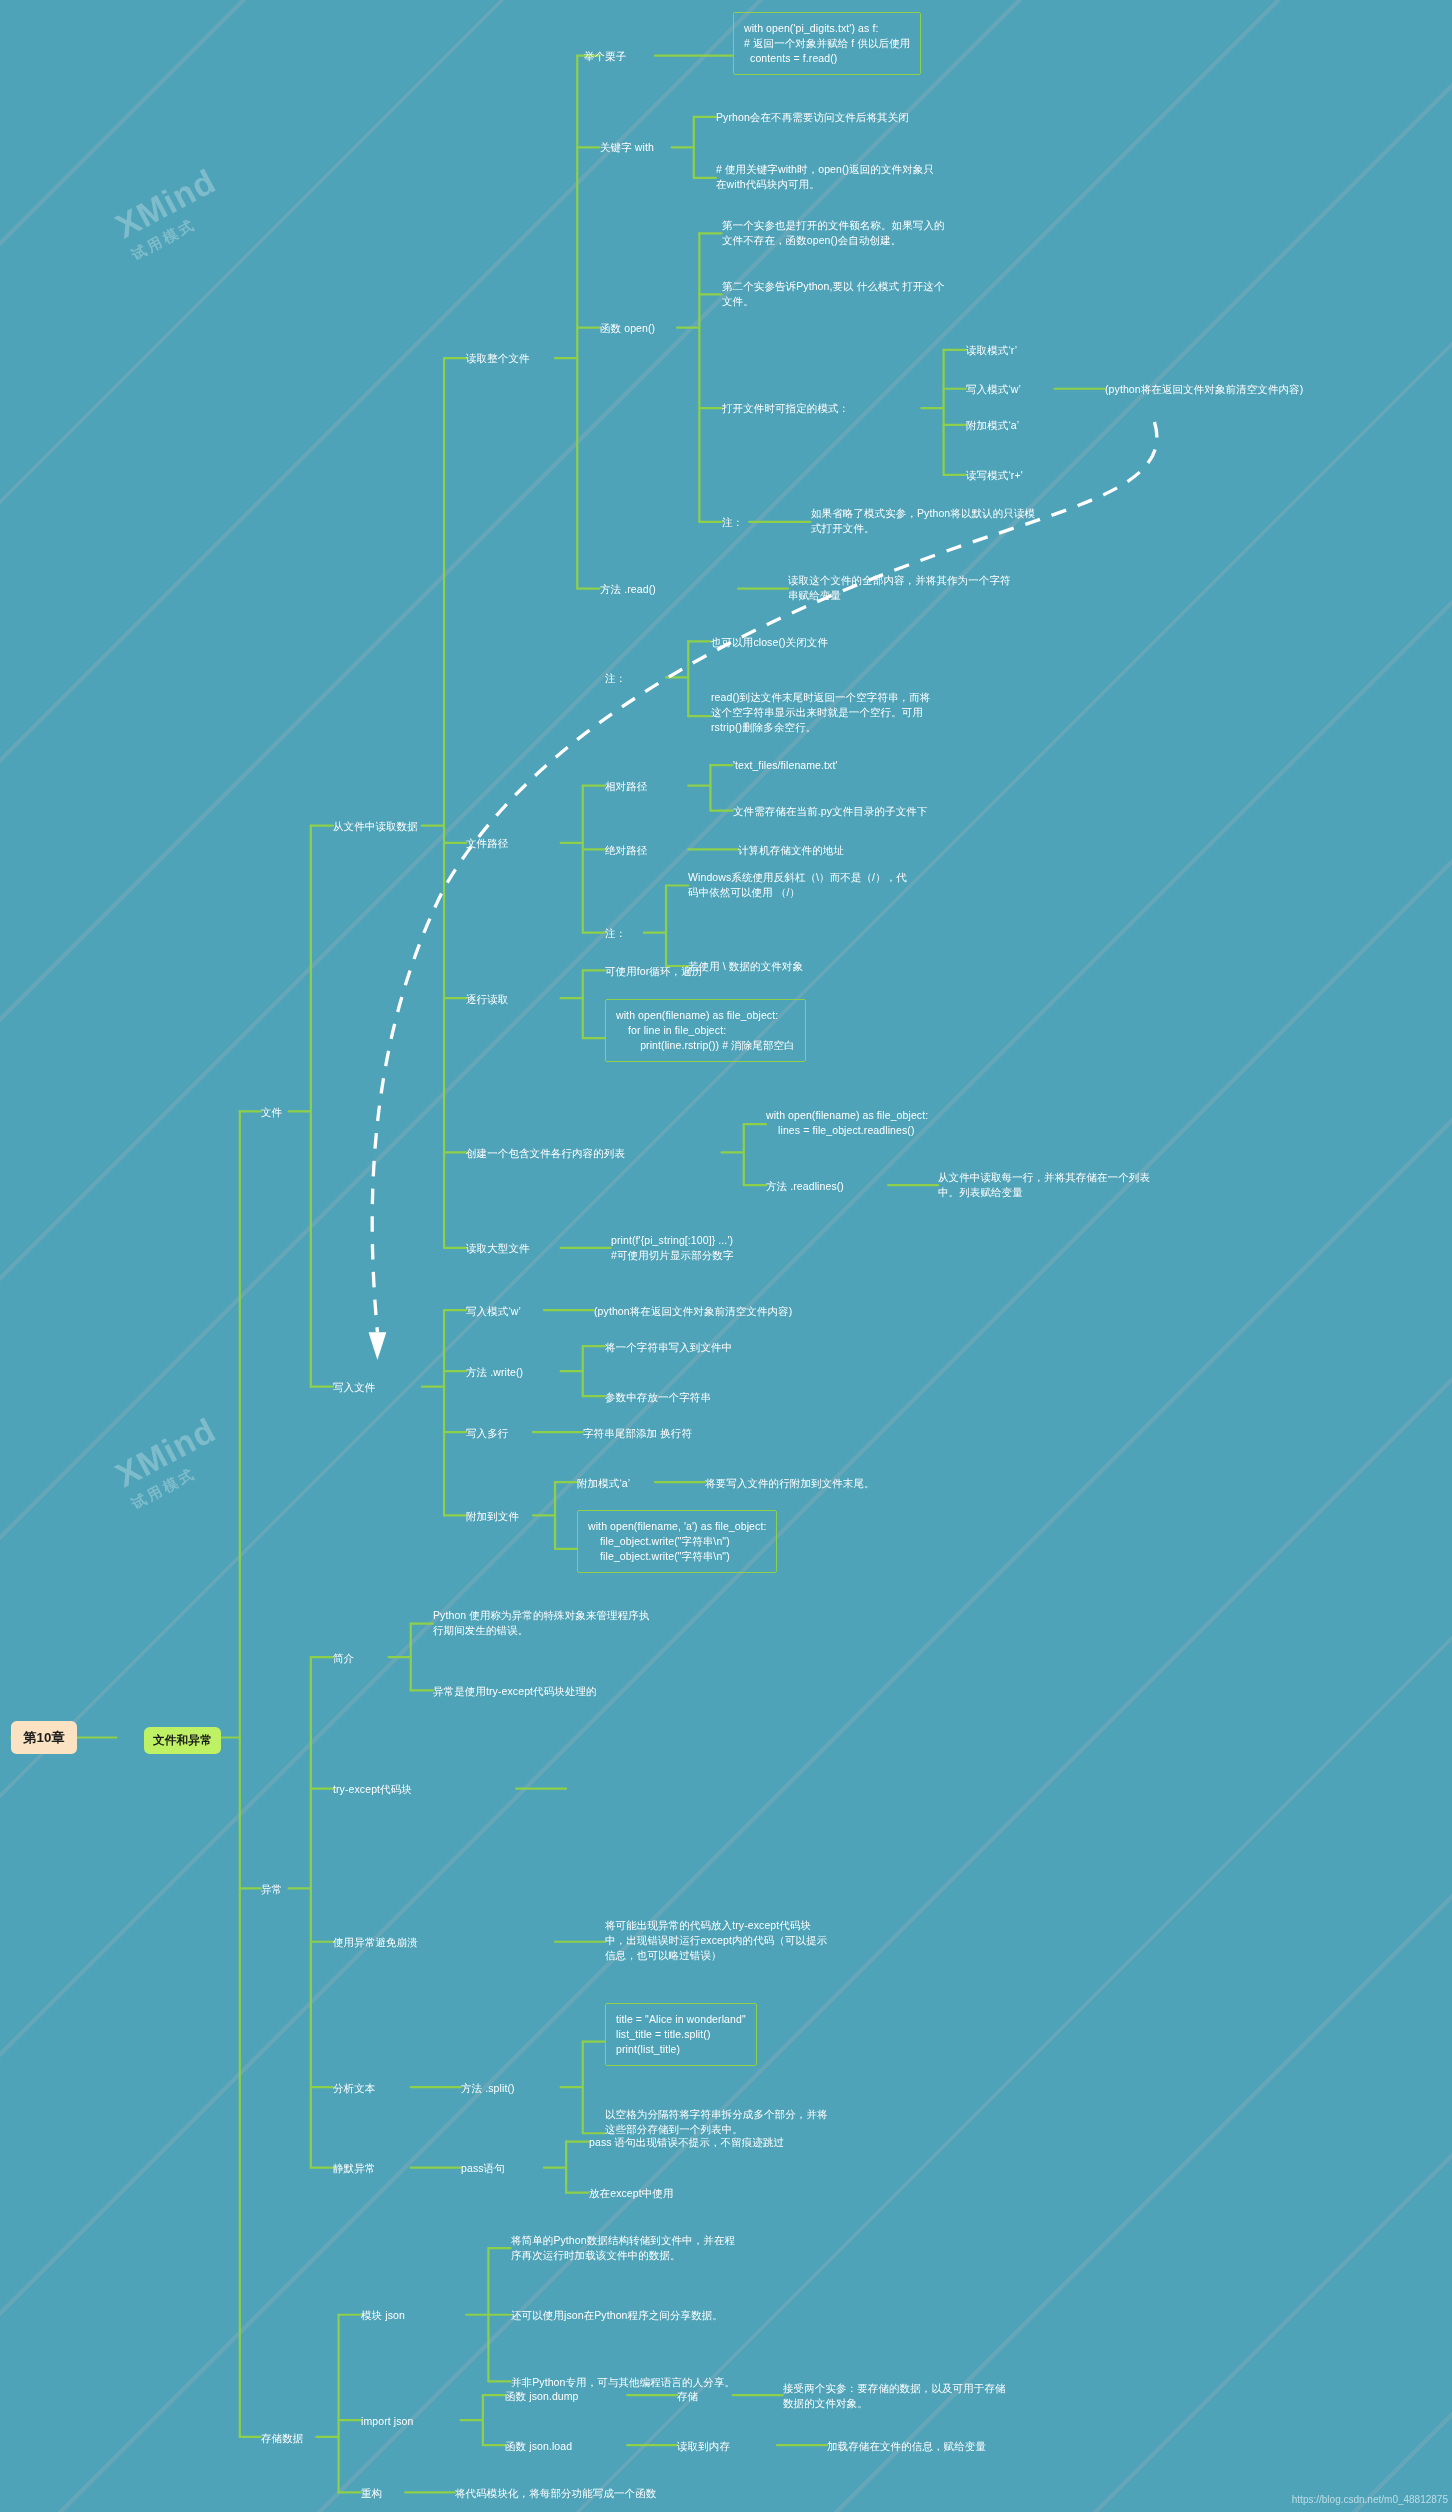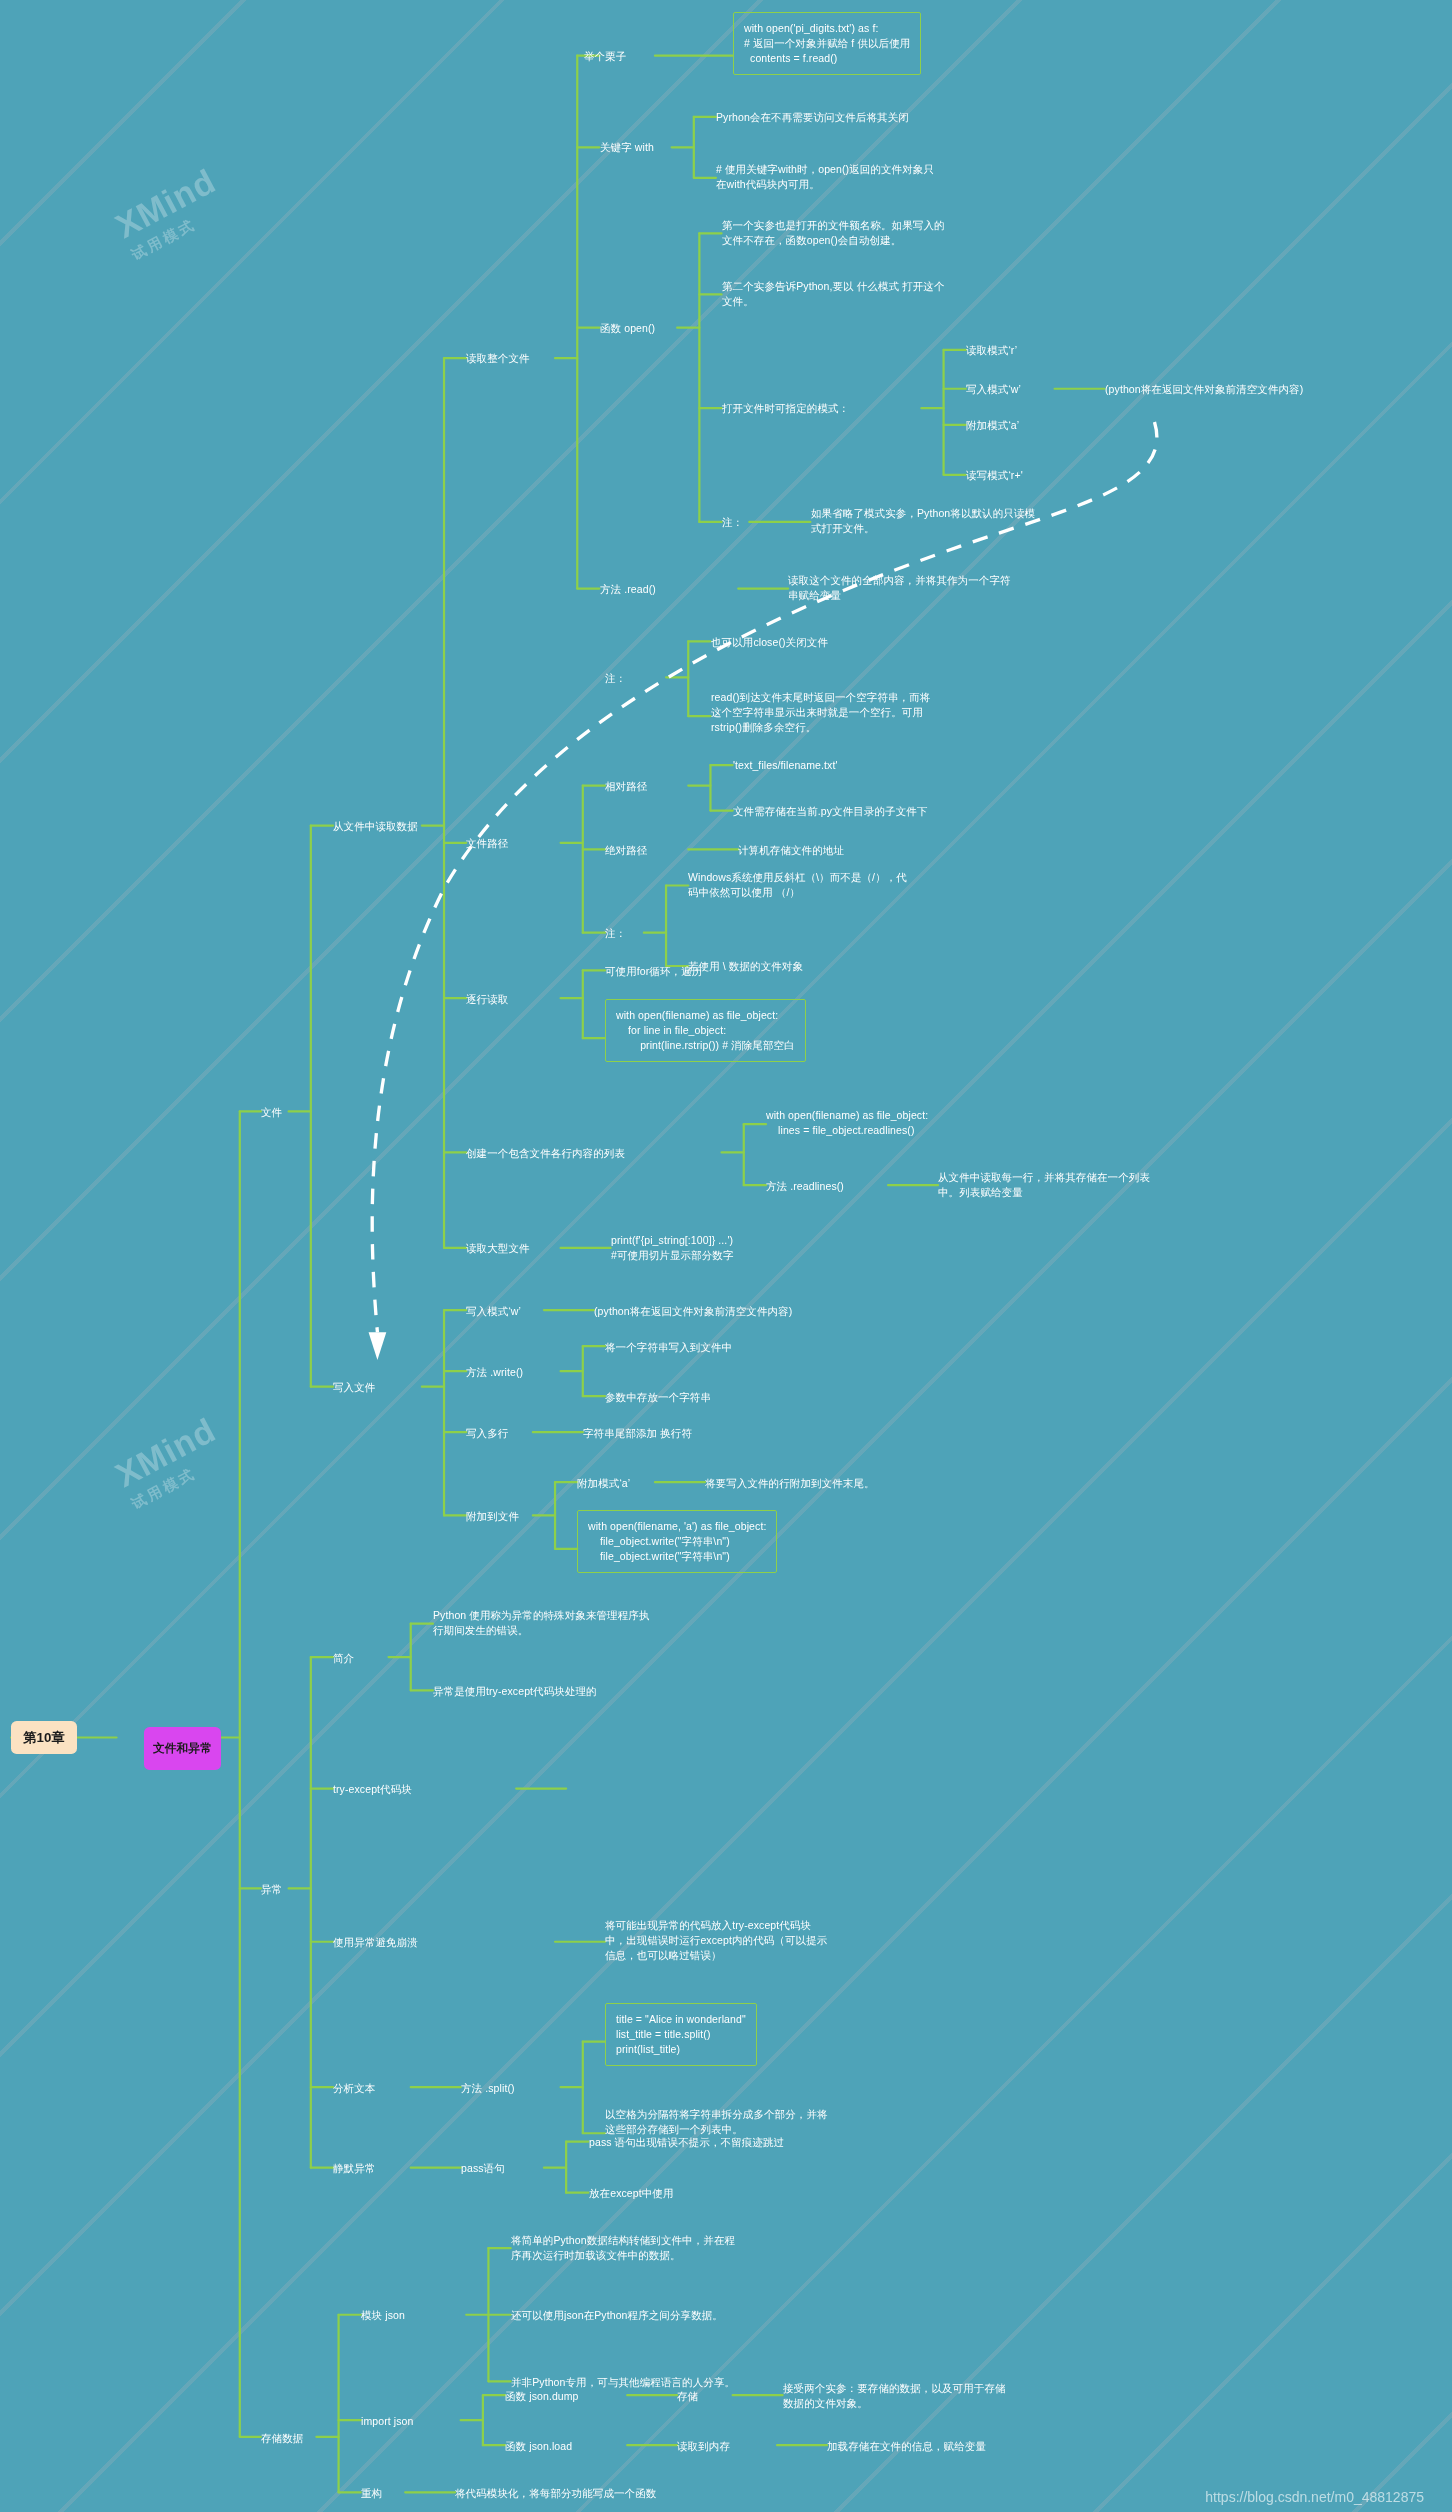--- a/index.html
+++ b/index.html
@@ -43,42 +43,42 @@
   .node.root{
     background:#fbe2c2;
     color:#1c1c1c;
     font-weight:bold;
     font-size:13.3px;
     border-radius:5.6px;
     padding:6.7px 12.2px;
     white-space:nowrap;
   }
   .node.topic{
-    background:#d946ef;
+    background:#bef264;
     color:#1c1c1c;
     font-weight:bold;
     font-size:11.7px;
     border-radius:5.6px;
-    padding:13px 9px;
+    padding:5px 9px;
     white-space:nowrap;
   }
   .wm{
     position:absolute;
     color:rgba(255,255,255,0.28);
     font-weight:bold;
     transform:rotate(-28deg);
     pointer-events:none;
     user-select:none;
   }
   .wm .big{font-size:34px;letter-spacing:1.1px;}
   .wm .small{font-size:14.4px;letter-spacing:3.3px;display:block;margin-top:2.2px;}
   #footer-url{
-    position:absolute;right:28px;bottom:6.7px;
+    position:absolute;right:4px;bottom:6.7px;
     color:rgba(255,255,255,0.62);
-    font-size:14px;
+    font-size:10px;
   }
 </style>
 </head>
 <body>
 
 <div id="bg-pattern"></div>
 
 <svg id="edges" width="1452" height="2512" viewBox="0 0 2616 4525">
   <g fill="none" stroke="#8ed04a" stroke-width="4" stroke-linecap="round">
 

